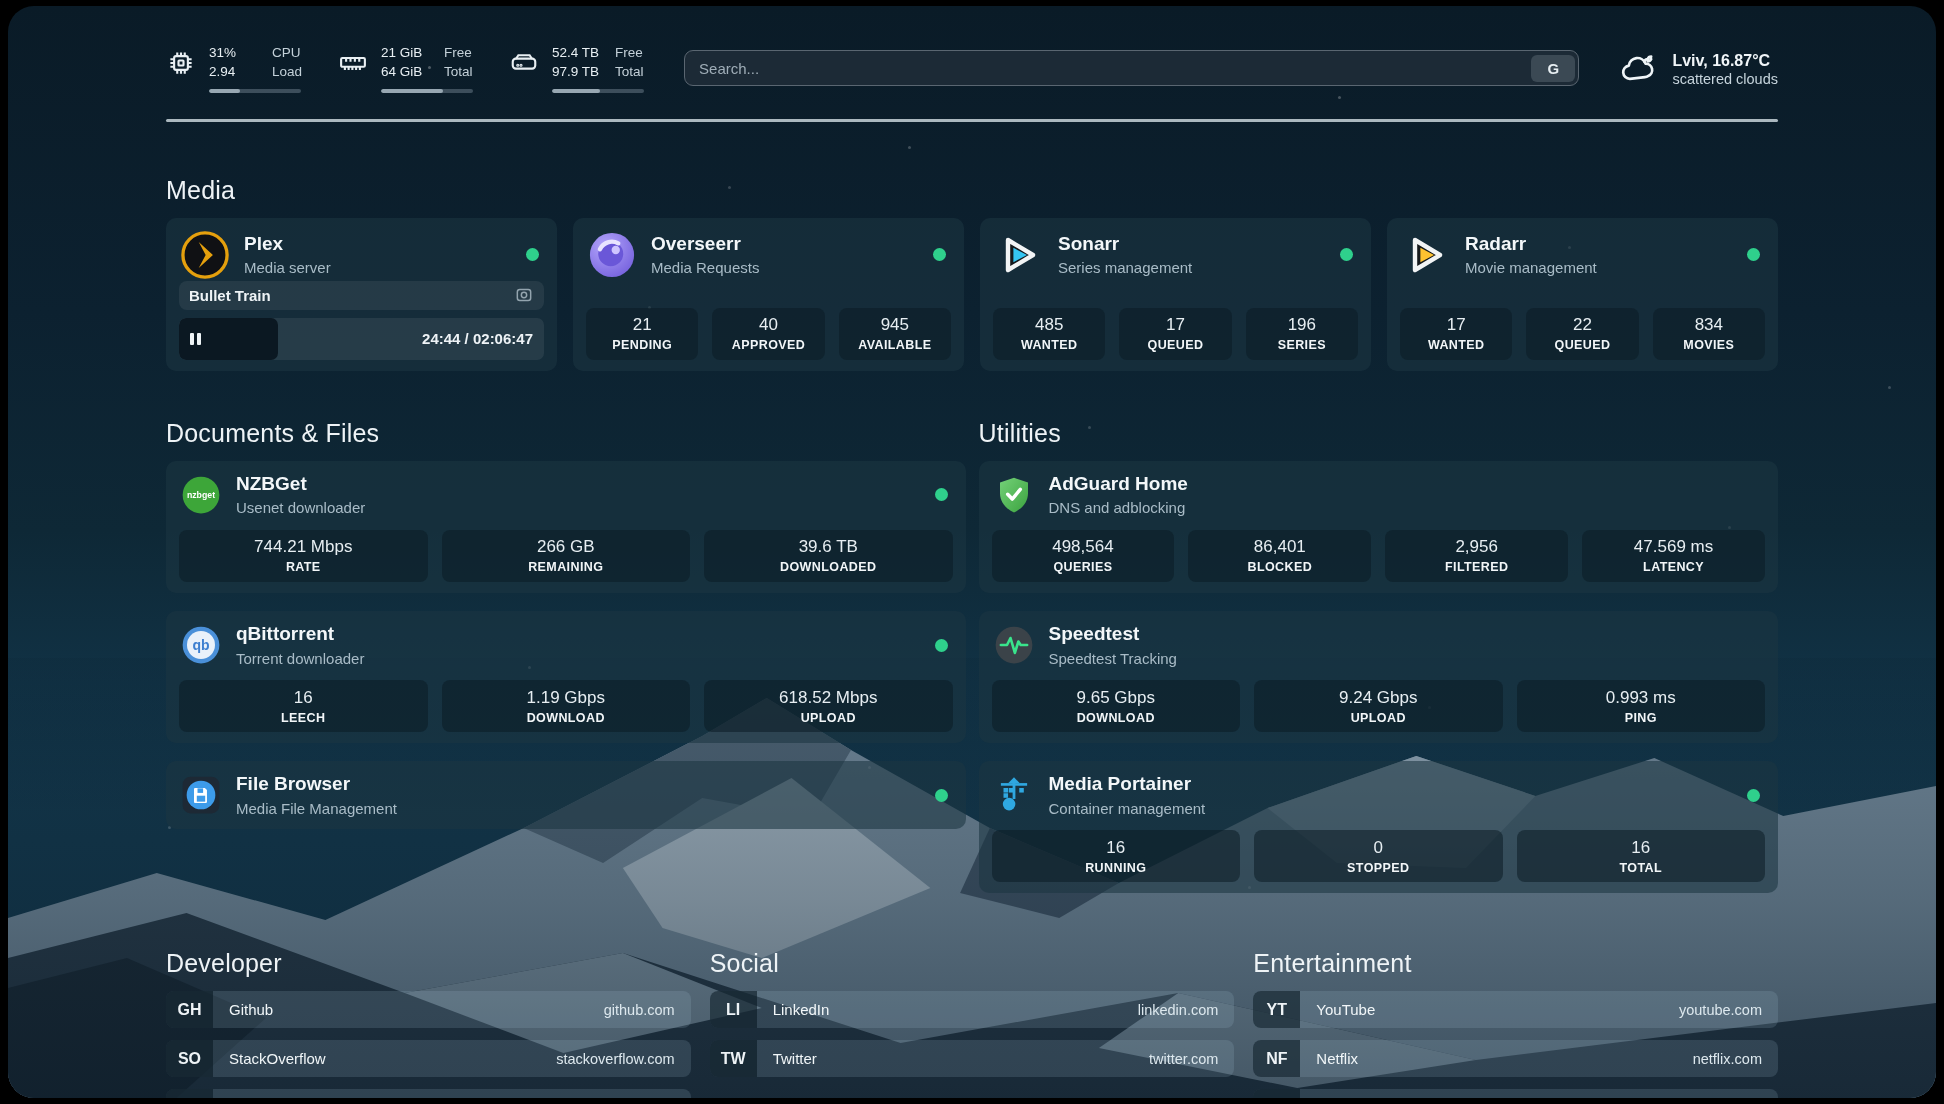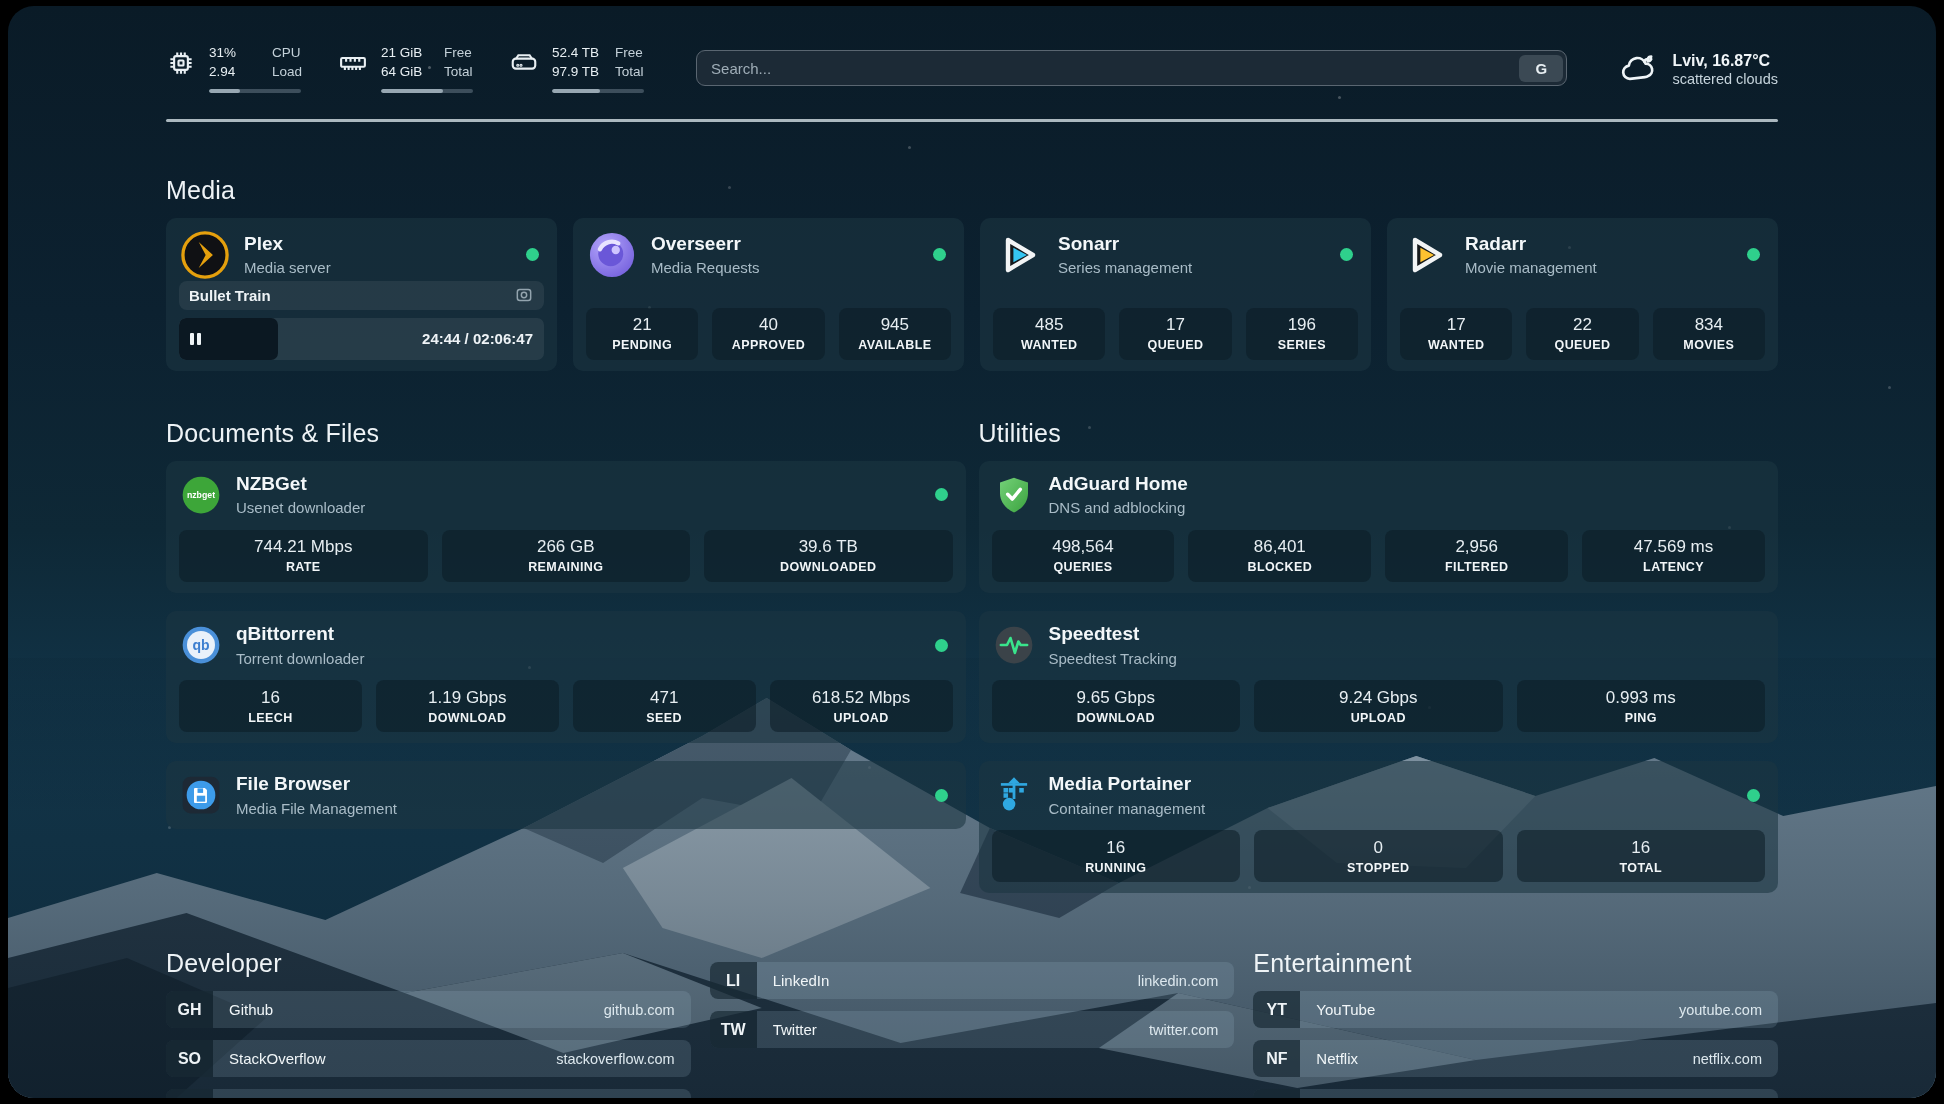--- a/index.html
+++ b/index.html
@@ -27,21 +27,21 @@
   .hstats { display:flex; gap:36px; }
   .hstat { display:flex; flex-direction:column; }
   .hstat-top { display:flex; align-items:center; gap:13px; }
   .hicon { width:30px; height:30px; color:#e9eff3; flex:none; }
   .hcol { display:flex; flex-direction:column; line-height:1.4; font-size:13.5px; }
   .hcol.vals { color:#e8eff3; min-width:50px; }
   .hcol.labs { color:#c4d1d9; }
   .hbar { margin:7px 0 0 43px; width:92px; height:4px; border-radius:2px; background:rgba(122,140,152,0.45); overflow:hidden; }
   .hbar > div { height:100%; border-radius:2px; background:#97a7b2; }
 
-  .searchwrap { flex:1; margin:0 52px; position:relative; height:36px;
+  .searchwrap { flex:1; margin:0 40px; position:relative; height:36px;
     background:rgba(32,45,56,0.85); border:1.5px solid #5a6671; border-radius:9px;
     display:flex; align-items:center; }
   .searchwrap input { flex:1; height:100%; background:transparent; border:none; outline:none;
     padding:0 14px; font-size:15px; color:#d5dfe5; font-family:inherit; }
   .searchwrap input::placeholder { color:#9fadb7; }
   .gbtn { width:44px; height:27px; margin:0 3px; border-radius:6px; background:#3b4954;
     display:flex; align-items:center; justify-content:center; font-size:15px; font-weight:bold; color:#e8eff3; cursor:pointer; }
 
   .weather { display:flex; align-items:center; gap:13px; }
   .wicon { width:40px; height:40px; color:#eef4f7; }
@@ -393,24 +393,20 @@
             <div class="stats">
               <div class="stat">
                 <div class="v">16</div>
                   <div class="l">LEECH</div>
                 </div>
               <div class="stat">
                 <div class="v">1.19 Gbps</div>
                   <div class="l">DOWNLOAD</div>
                 </div>
               <div class="stat">
-                <div class="v">471</div>
-                  <div class="l">SEED</div>
-                </div>
-              <div class="stat">
                 <div class="v">618.52 Mbps</div>
                   <div class="l">UPLOAD</div>
                 </div>
             </div>
           </div>
 
           <div class="card">
             <div class="card-head">
               <span class="app-icon sm">
                 <svg viewBox="0 0 24 24" width="42" height="42">
@@ -560,20 +556,21 @@
             </div>
             <div class="bm-row">
               <span class="bm-abbr">DT</span>
               <span class="bm-name">DEV</span>
               <span class="bm-url">dev.to</span>
             </div>
           </div>
         </div>
 
         <div>
+          <h2 class="section-title">Social</h2>
           <div class="bm-rows">
             <div class="bm-row">
               <span class="bm-abbr">LI</span>
               <span class="bm-name">LinkedIn</span>
               <span class="bm-url">linkedin.com</span>
             </div>
             <div class="bm-row">
               <span class="bm-abbr">TW</span>
               <span class="bm-name">Twitter</span>
               <span class="bm-url">twitter.com</span>

